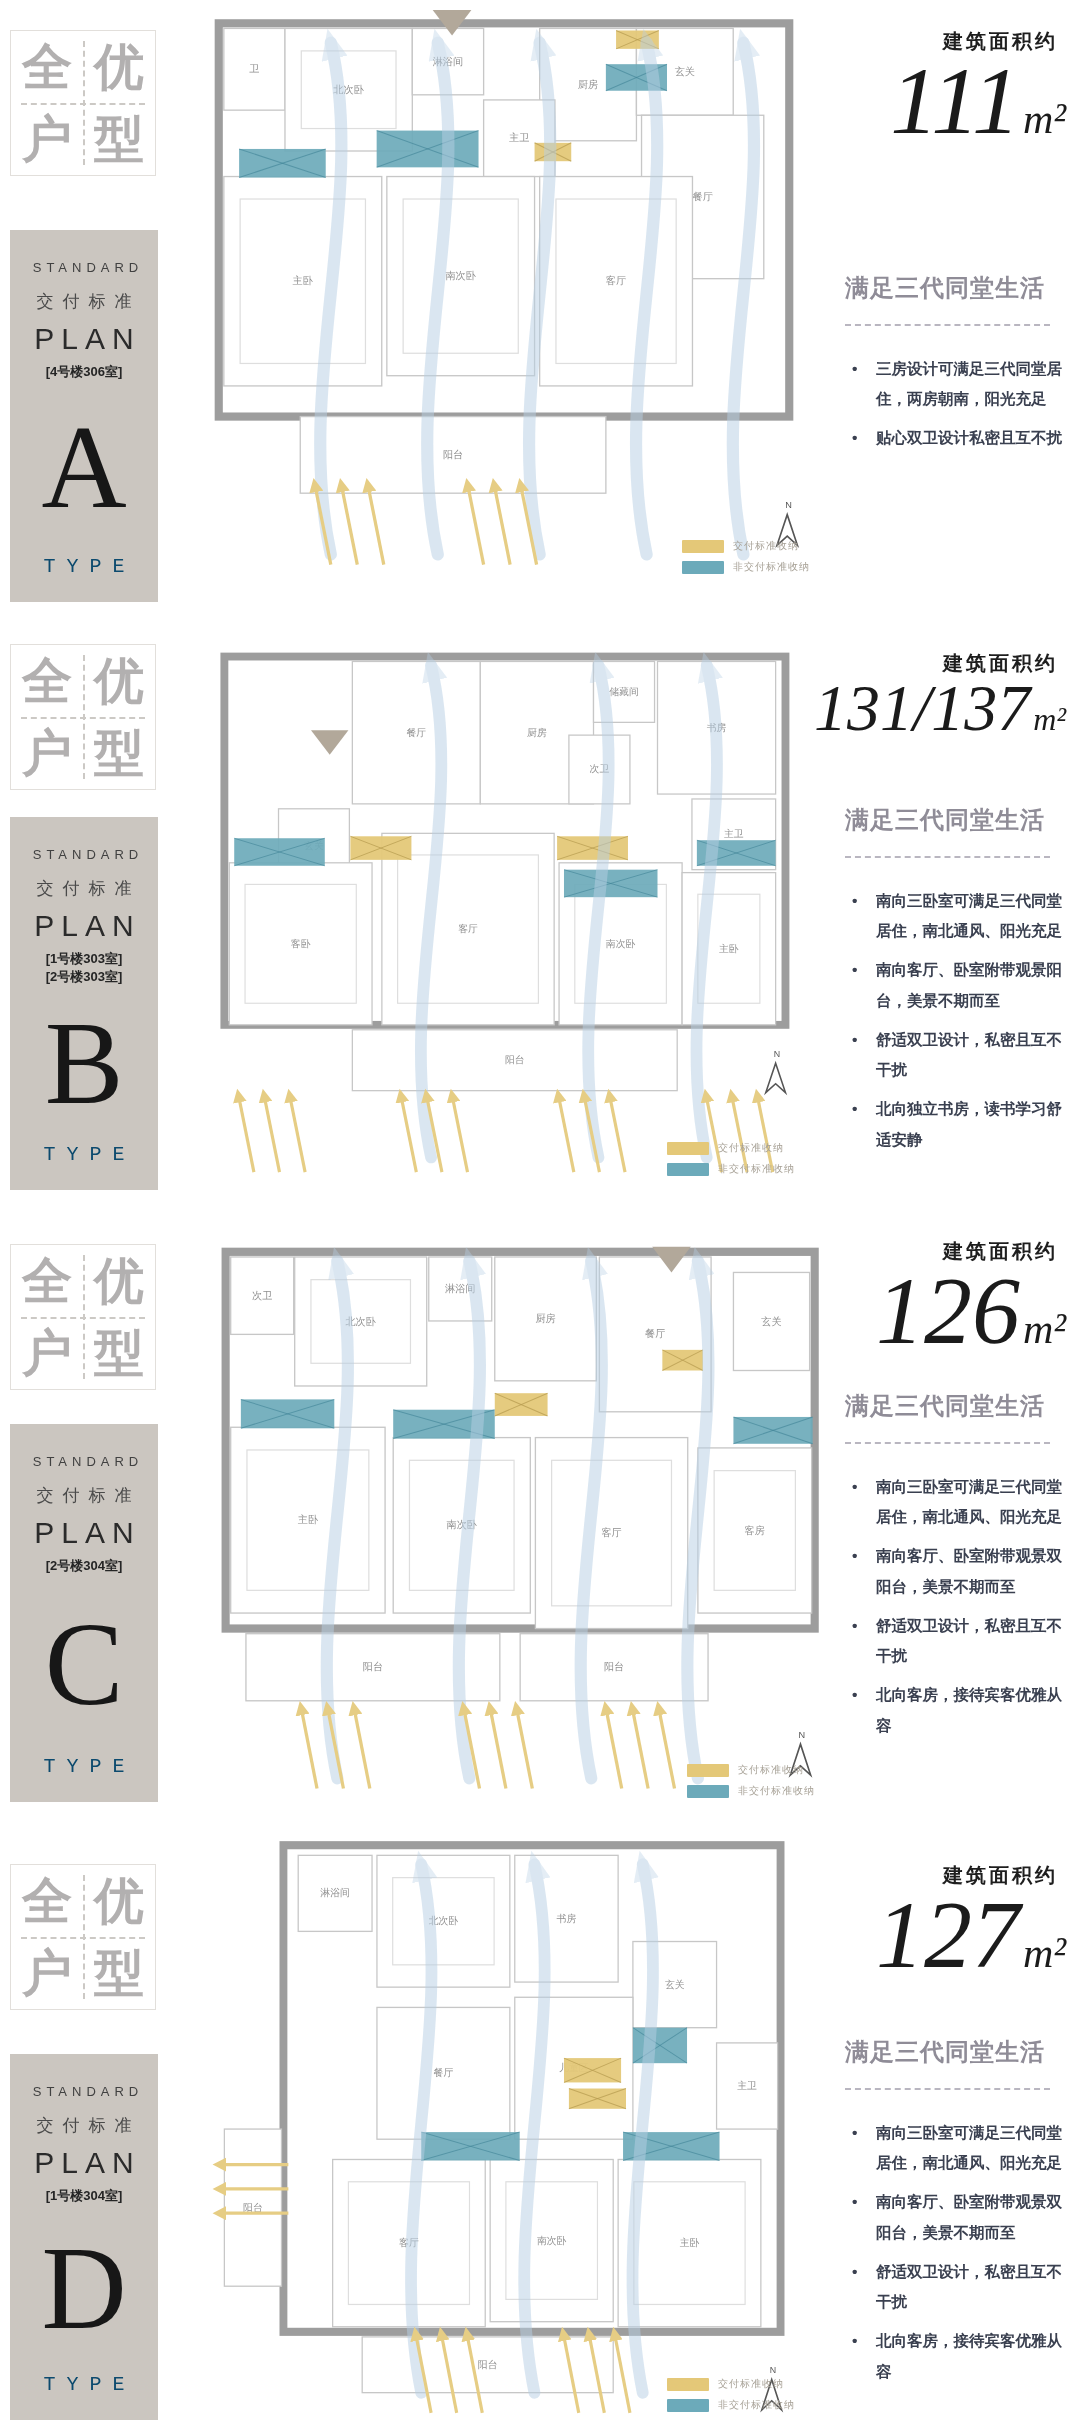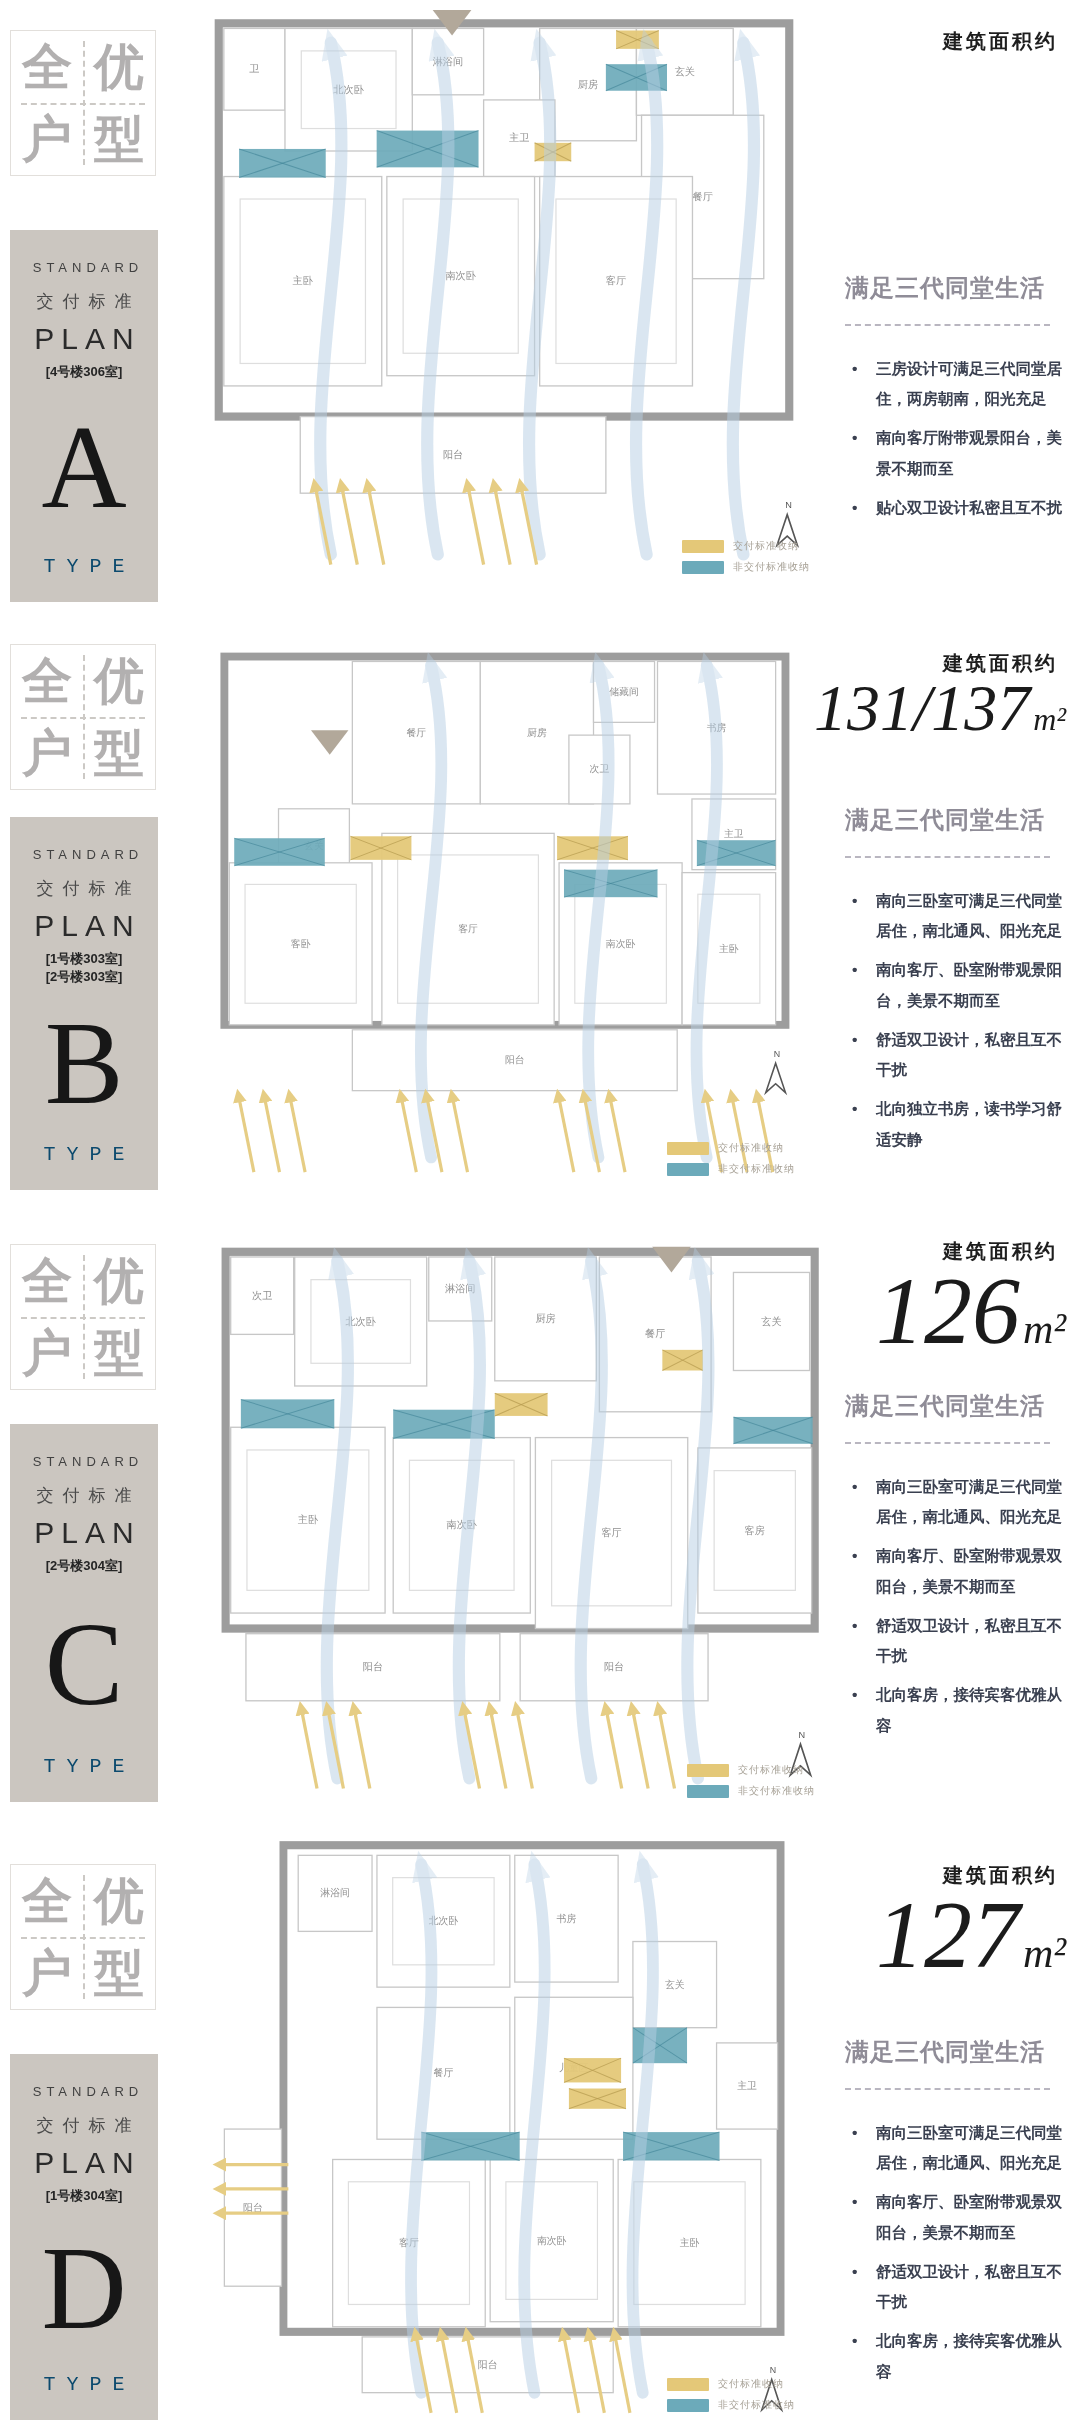--- a/index.html
+++ b/index.html
@@ -165,27 +165,27 @@
           <span class="legend-label">交付标准收纳</span>
         </div>
         <div class="legend-row">
           <span class="legend-swatch" style="background: rgb(108, 170, 186);"></span>
           <span class="legend-label">非交付标准收纳</span>
         </div>
       </div>
     </div>
   <div class="area-block">
     <div class="area-caption">建筑面积约</div>
+    <div class="area-line"><span class="area-value">111</span><span class="area-unit">m²</span></div>
   </div>
   <div class="desc-block">
     <div class="desc-heading">满足三代同堂生活</div>
     <div class="desc-rule"></div>
     <ul class="bullets">
         <li>三房设计可满足三代同堂居住，两房朝南，阳光充足</li>
-        <li>南向客厅附带观景阳台，美景不期而至</li>
         <li>贴心双卫设计私密且互不扰</li>
       </ul>
   </div>
 </section>
 
 <section class="section" id="sec-b">
   <div class="badge">
     <span>全</span>
     <span>优</span>
     <span>户</span>

